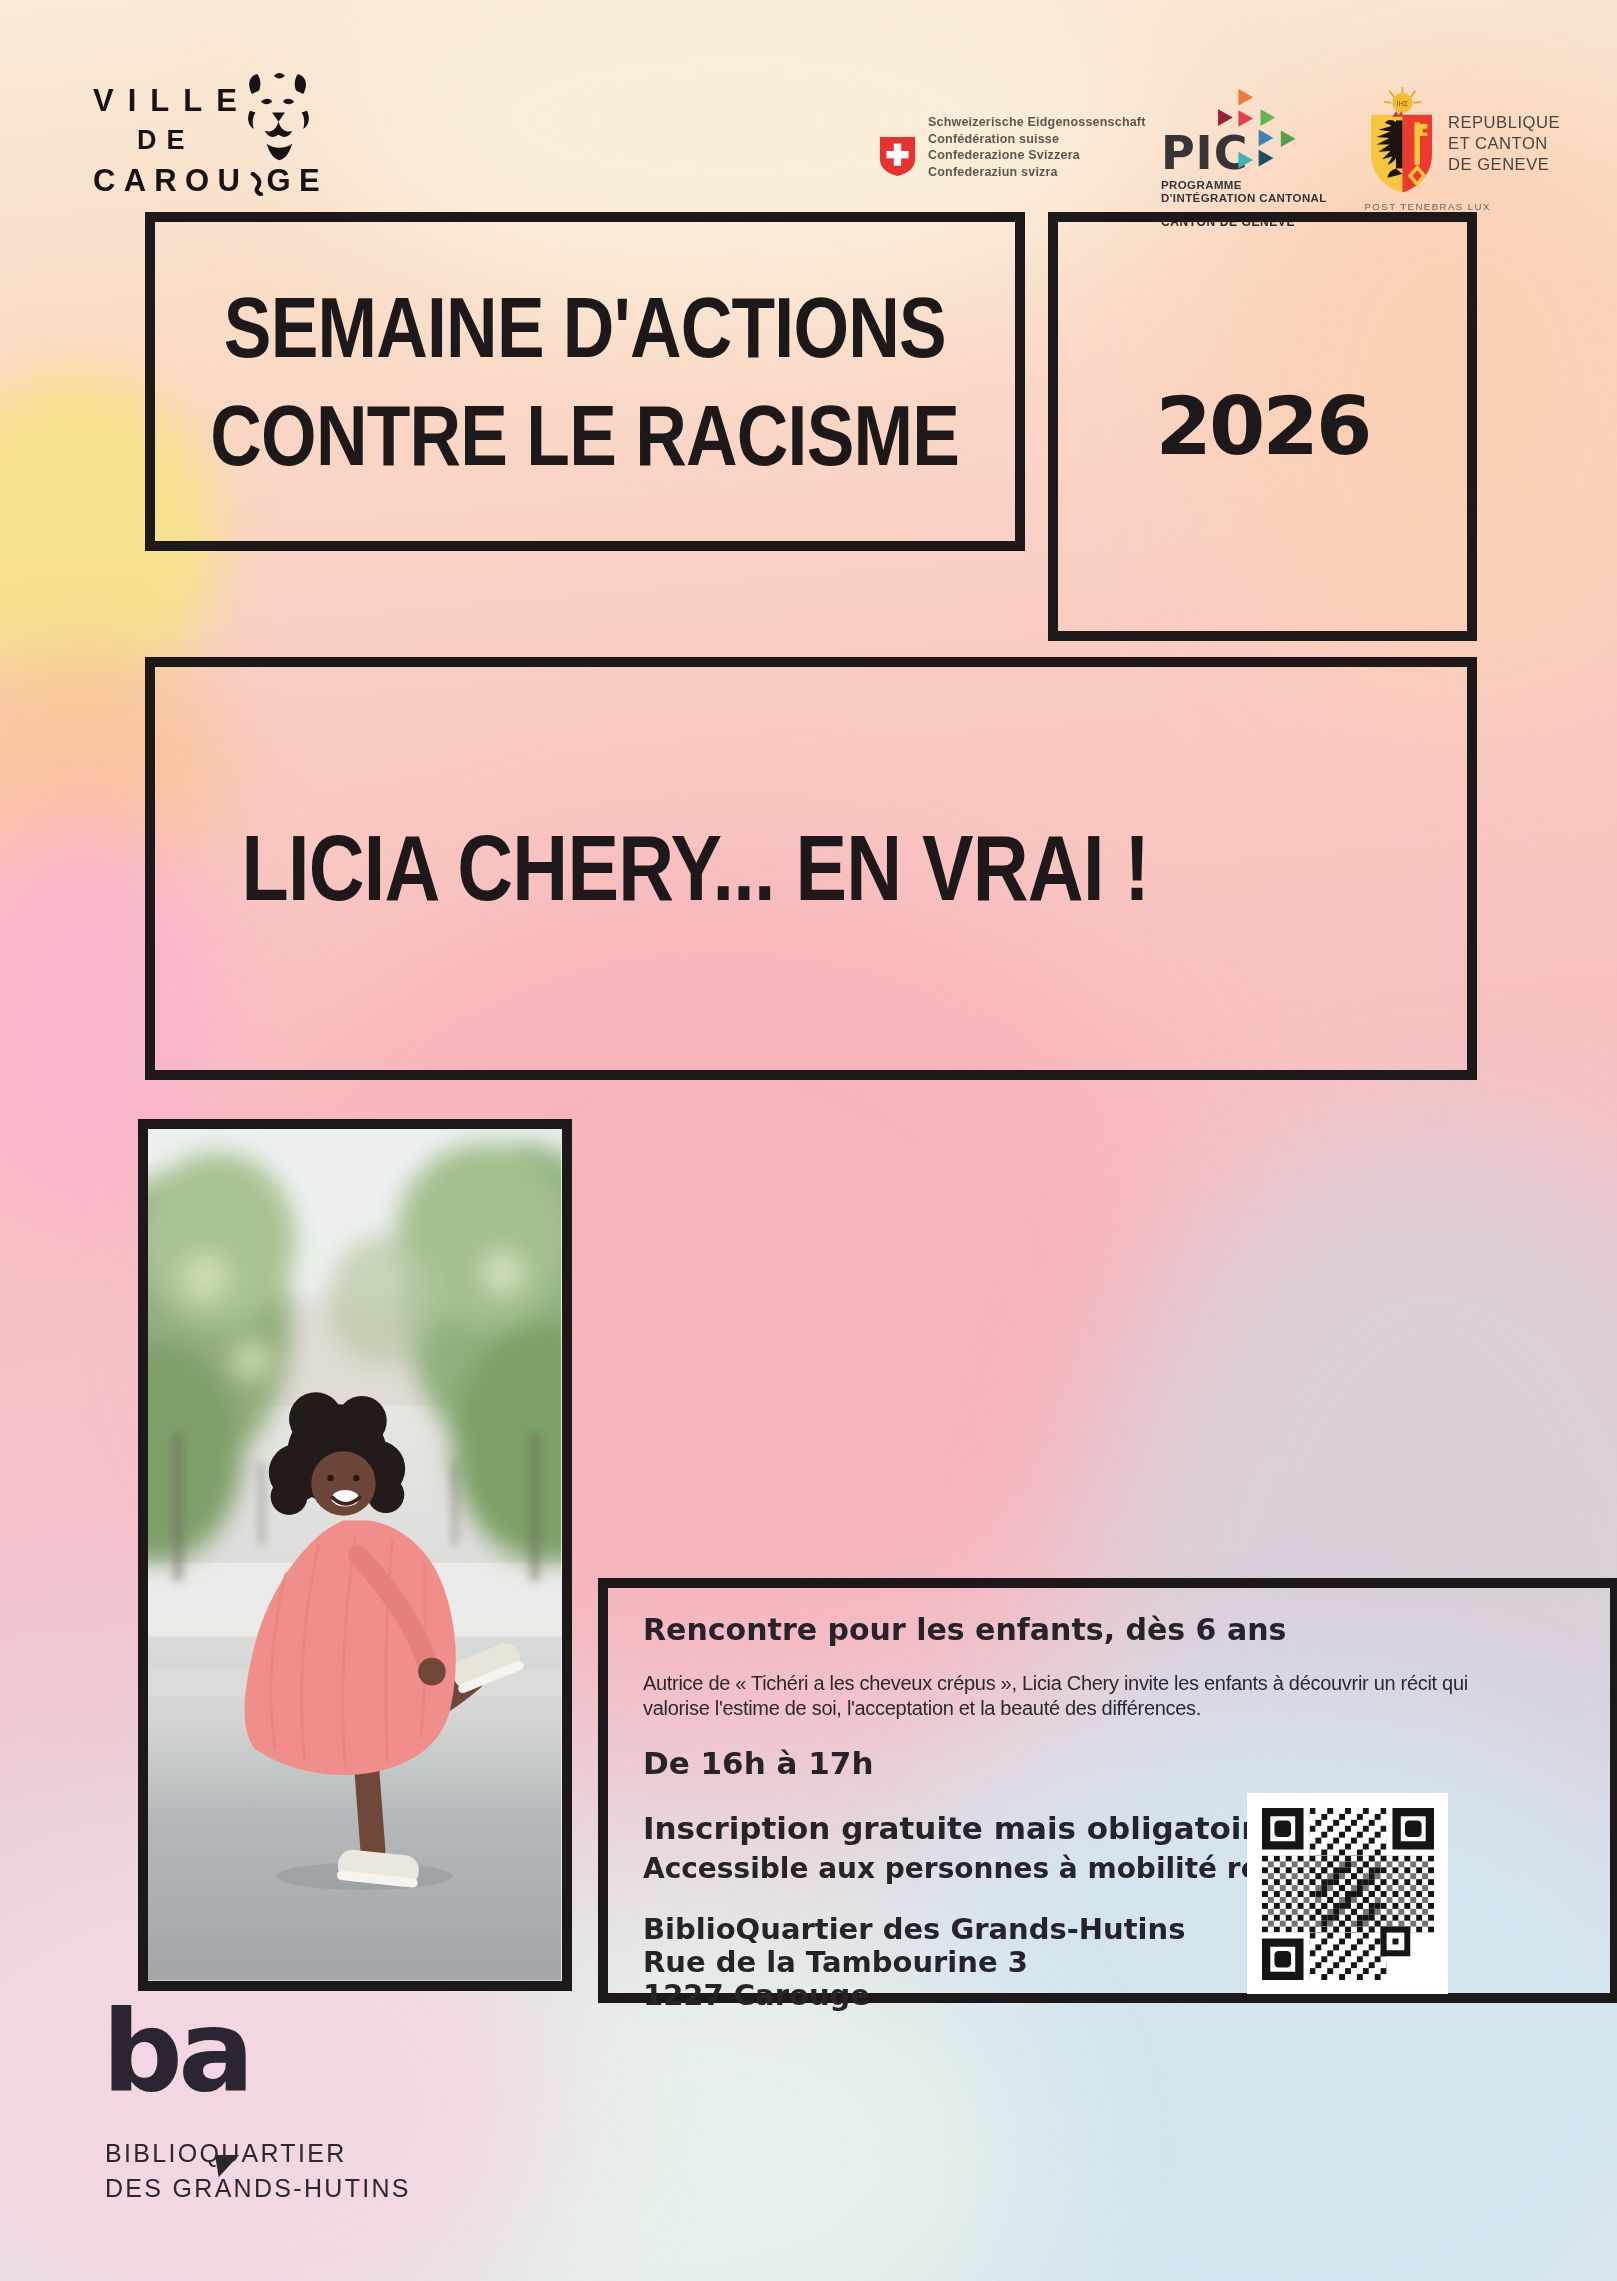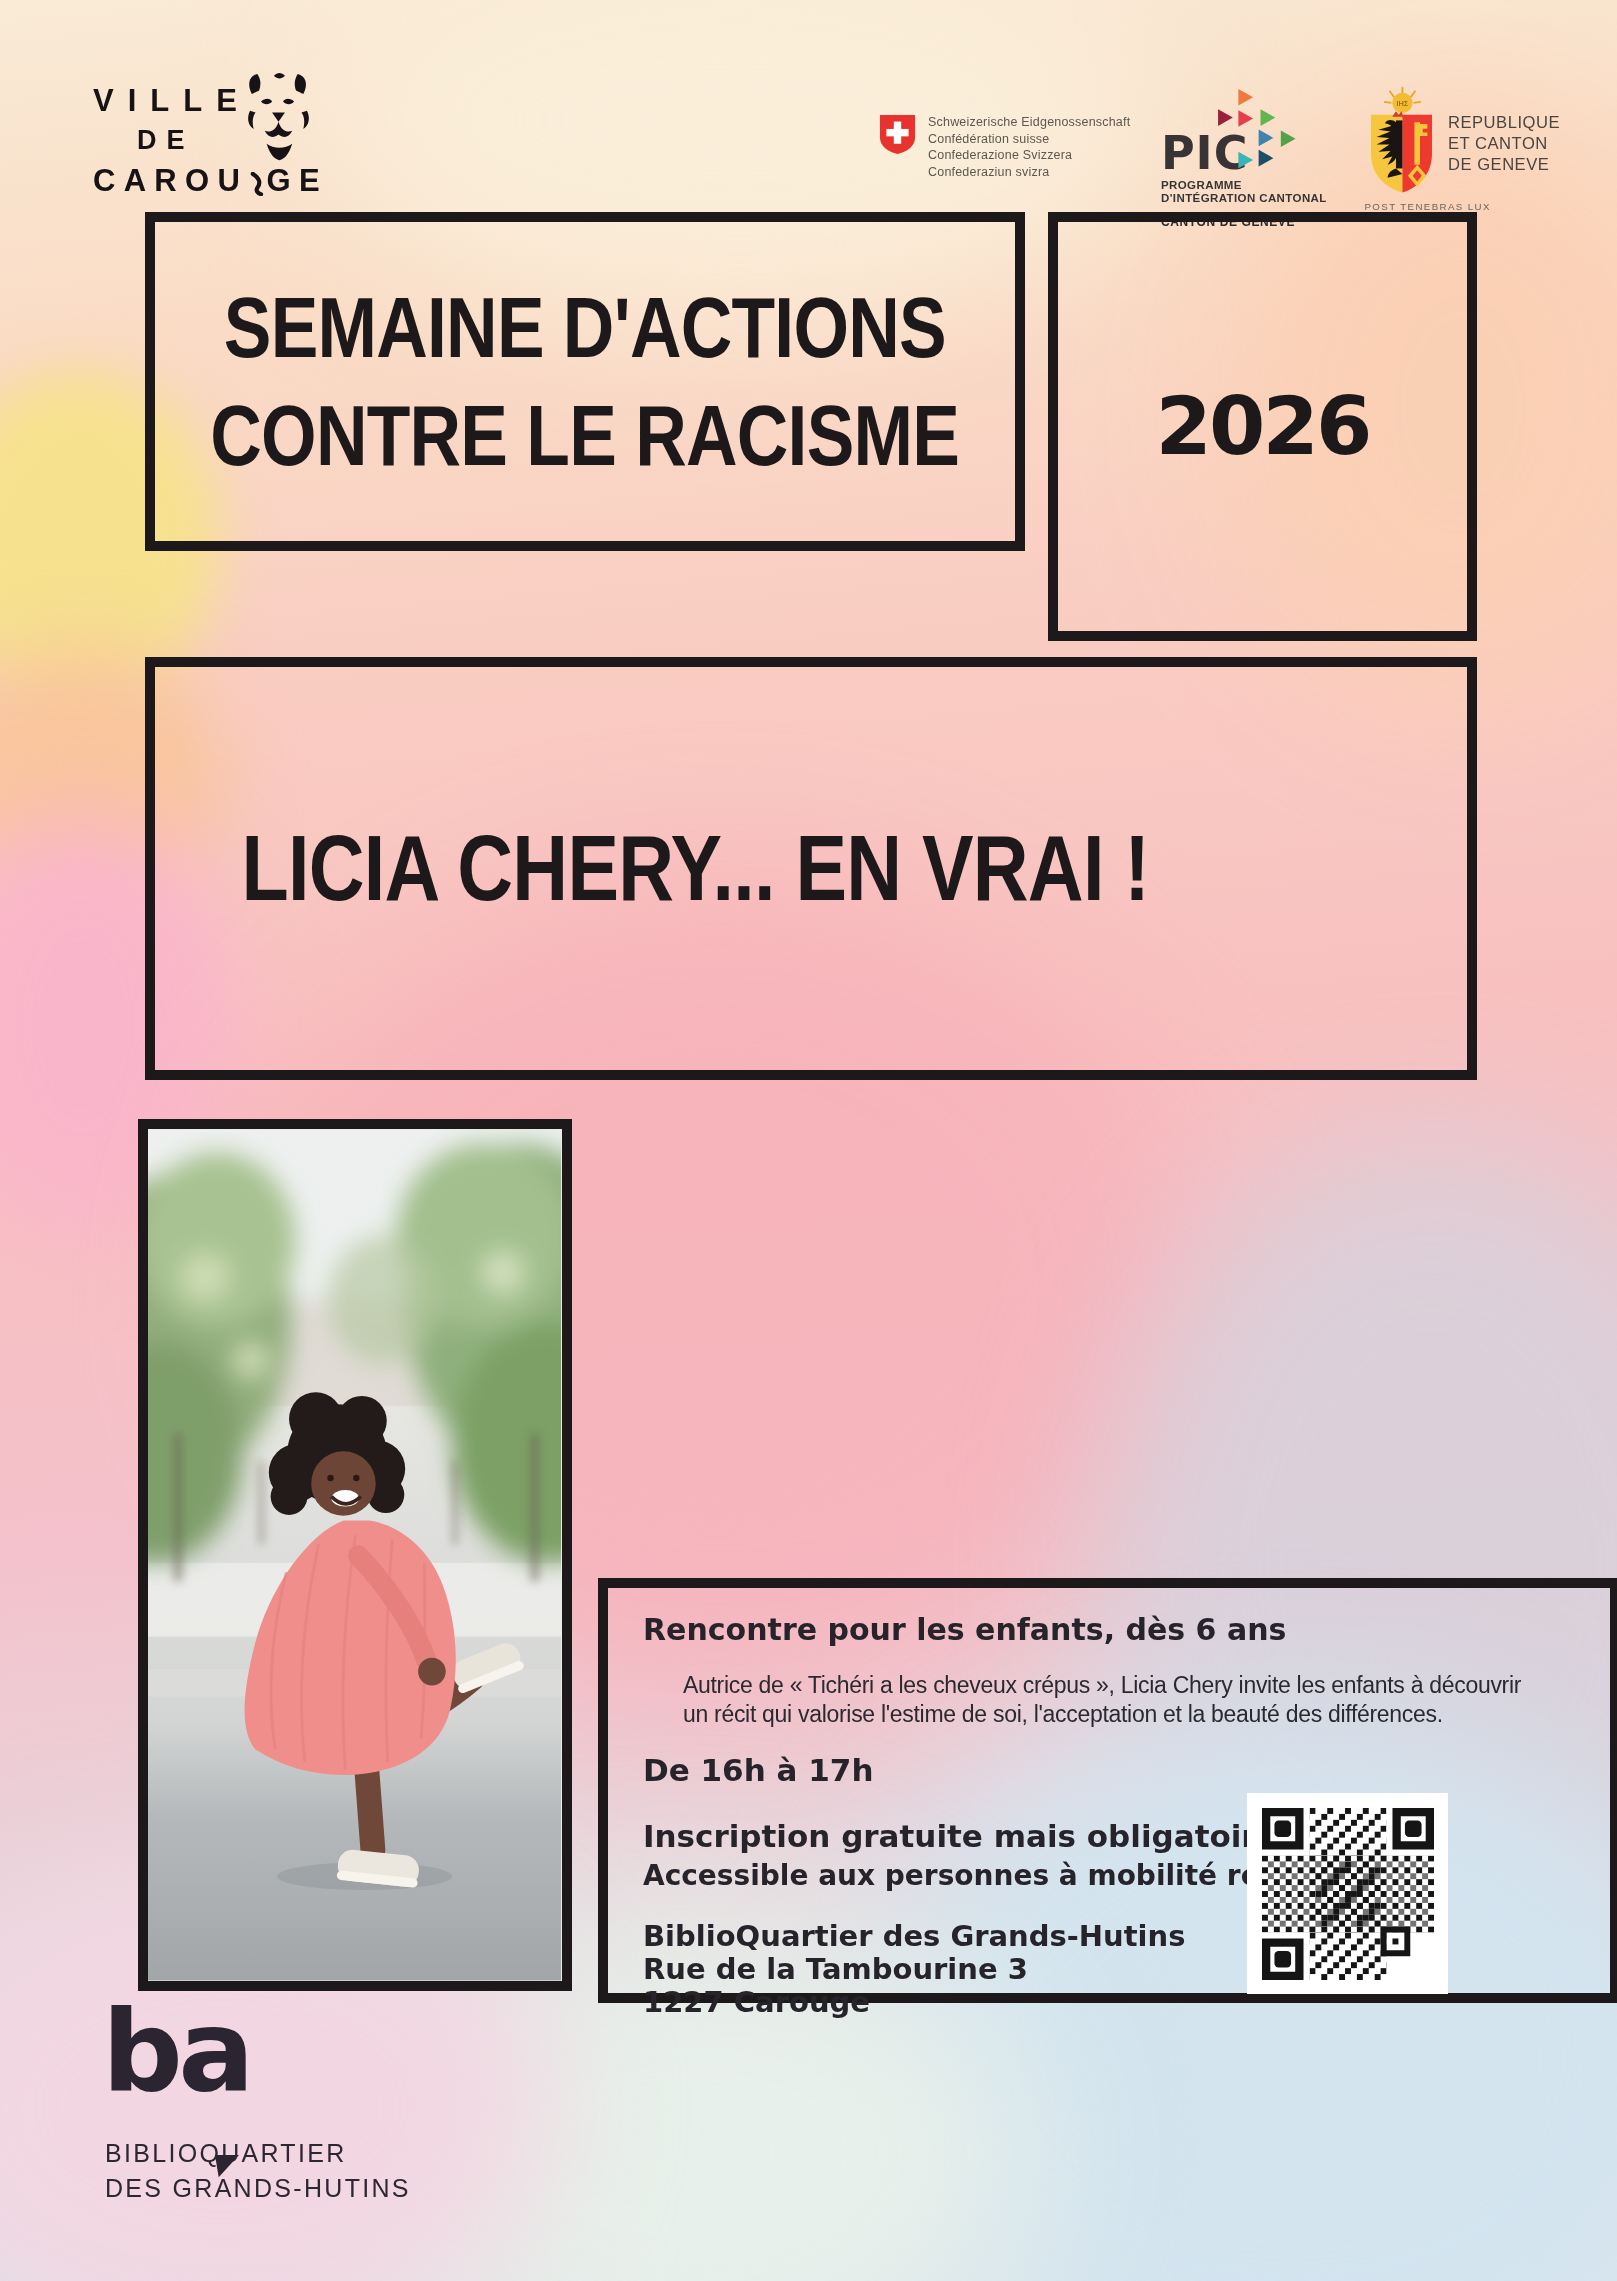--- a/index.html
+++ b/index.html
@@ -25,21 +25,21 @@
 
   
   .logo-carouge{left:93px;top:83px;width:258px;height:138px;}
   .carouge-line{font-weight:700;color:#161215;}
   .cl1{font-size:31px;letter-spacing:14px;}
   .cl2{font-size:27px;letter-spacing:10px;padding-left:44px;margin-top:5.5px;}
   .cl3{font-size:31px;letter-spacing:8.3px;margin-top:7.4px;white-space:nowrap;}
   .lion{position:absolute;left:146px;top:-13px;}
   .carouge-tail{display:inline-block;vertical-align:-5.5px;margin:0 1.8px;}
 
-  .logo-swiss{left:879px;top:114px;display:flex;gap:12px;align-items:flex-start;}
+  .logo-swiss{left:879px;top:114px;display:flex;gap:12px;align-items:flex-end;font-weight:bold;}
   .swiss-lines{font-size:12.5px;line-height:1.32;color:#5d5750;letter-spacing:0.2px;}
   .logo-pic{left:1161px;top:89px;width:175px;height:134px;}
   .pic-acronym{position:absolute;left:0;top:37px;font-size:46px;font-weight:800;color:#383335;letter-spacing:0.9px;font-family:"DejaVu Sans",sans-serif;}
   .pic-triangles{position:absolute;left:57px;top:0;}
   .pic-l1,.pic-l2{font-size:11.5px;font-weight:700;color:#383335;letter-spacing:0.4px;}
   .pic-l1{position:absolute;left:0;top:90px;}
   .pic-l2{position:absolute;left:0;top:103px;white-space:nowrap;}
   .pic-l3{position:absolute;left:0;top:126px;font-size:12px;font-weight:800;color:#2e2a2c;letter-spacing:0.6px;white-space:nowrap;}
 
   .logo-geneva{left:1359px;top:87px;width:231px;height:138px;}
@@ -54,21 +54,21 @@
   .box-headline{left:145px;top:657px;width:1332px;height:423px;display:flex;justify-content:flex-start;align-items:center;}
   .headline-text{font-size:92px;font-weight:800;white-space:nowrap;display:inline-block;transform:scaleX(.84);letter-spacing:-0.9px;}
 
   
   .photo-frame{left:138px;top:1119px;width:434px;height:872px;border:10px solid #1d191b;box-sizing:border-box;background:#e9ebe8;}
   .photo-frame svg{display:block;}
 
   
   .box-info{left:598px;top:1578px;width:1022px;height:425px;padding:24px 28px 18.5px 35px;color:#26242a;}
   .info-audience{font-family:"DejaVu Sans",sans-serif;font-size:30px;font-weight:800;margin-bottom:24px;}
-  .info-desc{font-size:23px;line-height:1.24;width:840px;letter-spacing:-0.3px;color:#2b2930;margin-bottom:24px;margin-left:40px;}
+  .info-desc{font-size:20px;line-height:1.24;width:840px;letter-spacing:-0.3px;color:#2b2930;margin-bottom:24px;}
   .info-time{font-family:"DejaVu Sans",sans-serif;font-size:31px;font-weight:800;margin-bottom:29.5px;}
   .info-reg{font-family:"DejaVu Sans",sans-serif;font-size:31px;font-weight:800;margin-bottom:5.5px;}
   .info-access{font-family:"DejaVu Sans",sans-serif;font-size:28px;font-weight:800;margin-bottom:28px;}
   .info-venue{font-family:"DejaVu Sans",sans-serif;font-size:29px;font-weight:800;line-height:1.14;}
   .qr-panel{position:absolute;left:639px;top:205px;width:201px;height:201px;background:#ffffff;display:flex;align-items:center;justify-content:center;}
 
   
   .ba-logo{left:102px;top:1995px;font-family:"DejaVu Sans",sans-serif;font-size:113px;font-weight:800;color:#2a2530;letter-spacing:-4.6px;line-height:1;}
   .ba-tail{position:absolute;left:113px;top:89px;}
   .org-name{left:105px;top:2136px;font-size:25px;color:#2c2733;letter-spacing:2.3px;line-height:1.4;}

